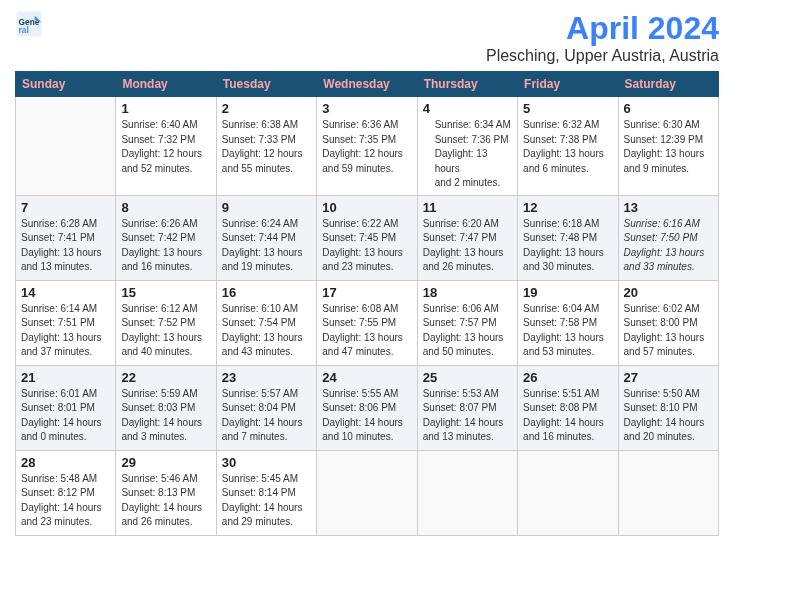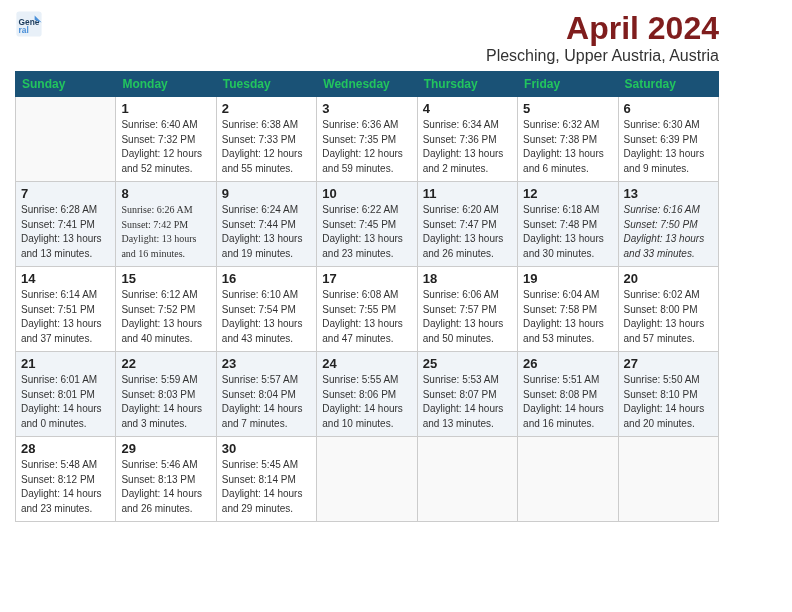--- a/index.html
+++ b/index.html
@@ -38,34 +38,34 @@
       width: 28px;
       height: 28px;
       margin-right: 2px;
     }
     .title-section {
       text-align: right;
     }
     .month-title {
       font-size: 32px;
       font-weight: bold;
-      color: #7f1d1d;
+      color: #3b82f6;
     }
     .location {
       font-size: 16px;
       color: #333;
     }
     .calendar {
       width: 100%;
       border-collapse: collapse;
       font-size: 10.5px;
     }
     .calendar th {
       background-color: #1a5276;
-      color: #22c55e;
+      color: #fca5a5;
       text-align: left;
       padding: 5px 6px;
       font-size: 12px;
       font-weight: bold;
       border: 1px solid #1a5276;
     }
     .calendar td {
       border: 1px solid #ccc;
       vertical-align: top;
       padding: 4px 5px;
@@ -141,51 +141,51 @@
           </td>
           <td>
             <div class="day-number">3</div>
             <div class="day-info" style="white-space: pre-line;">Sunrise: 6:36 AM
 Sunset: 7:35 PM
 Daylight: 12 hours
 and 59 minutes.</div>
           </td>
           <td>
             <div class="day-number">4</div>
-            <div class="day-info" style="white-space: pre-line;">Sunrise: 6:34 AM
+            <div class="day-info" style="white-space: pre-line; margin-left: 12px;">Sunrise: 6:34 AM
 Sunset: 7:36 PM
 Daylight: 13 hours
 and 2 minutes.</div>
           </td>
           <td>
             <div class="day-number">5</div>
             <div class="day-info" style="white-space: pre-line;">Sunrise: 6:32 AM
 Sunset: 7:38 PM
 Daylight: 13 hours
 and 6 minutes.</div>
           </td>
           <td>
             <div class="day-number">6</div>
             <div class="day-info" style="white-space: pre-line;">Sunrise: 6:30 AM
-Sunset: 6:39 PM
+Sunset: 12:39 PM
 Daylight: 13 hours
 and 9 minutes.</div>
           </td>
         </tr>
         <tr class="row-shade">
           <td>
             <div class="day-number">7</div>
             <div class="day-info" style="white-space: pre-line;">Sunrise: 6:28 AM
 Sunset: 7:41 PM
 Daylight: 13 hours
 and 13 minutes.</div>
           </td>
           <td>
             <div class="day-number">8</div>
-            <div class="day-info" style="white-space: pre-line; font-family: Liberation Serif, serif;">Sunrise: 6:26 AM
+            <div class="day-info" style="white-space: pre-line;">Sunrise: 6:26 AM
 Sunset: 7:42 PM
 Daylight: 13 hours
 and 16 minutes.</div>
           </td>
           <td>
             <div class="day-number">9</div>
             <div class="day-info" style="white-space: pre-line;">Sunrise: 6:24 AM
 Sunset: 7:44 PM
 Daylight: 13 hours
 and 19 minutes.</div>

